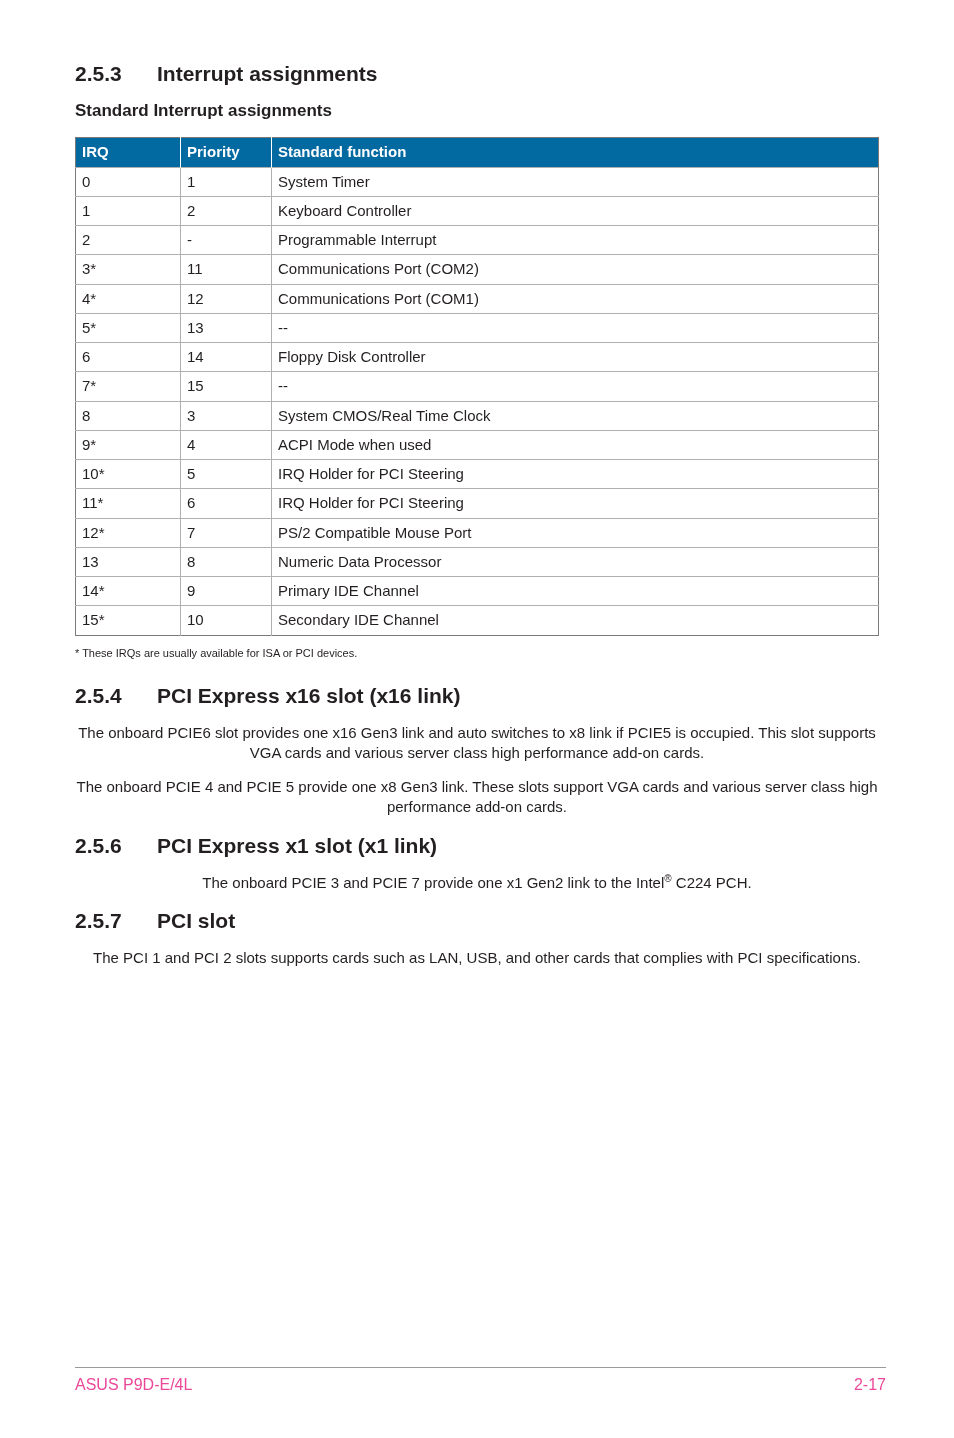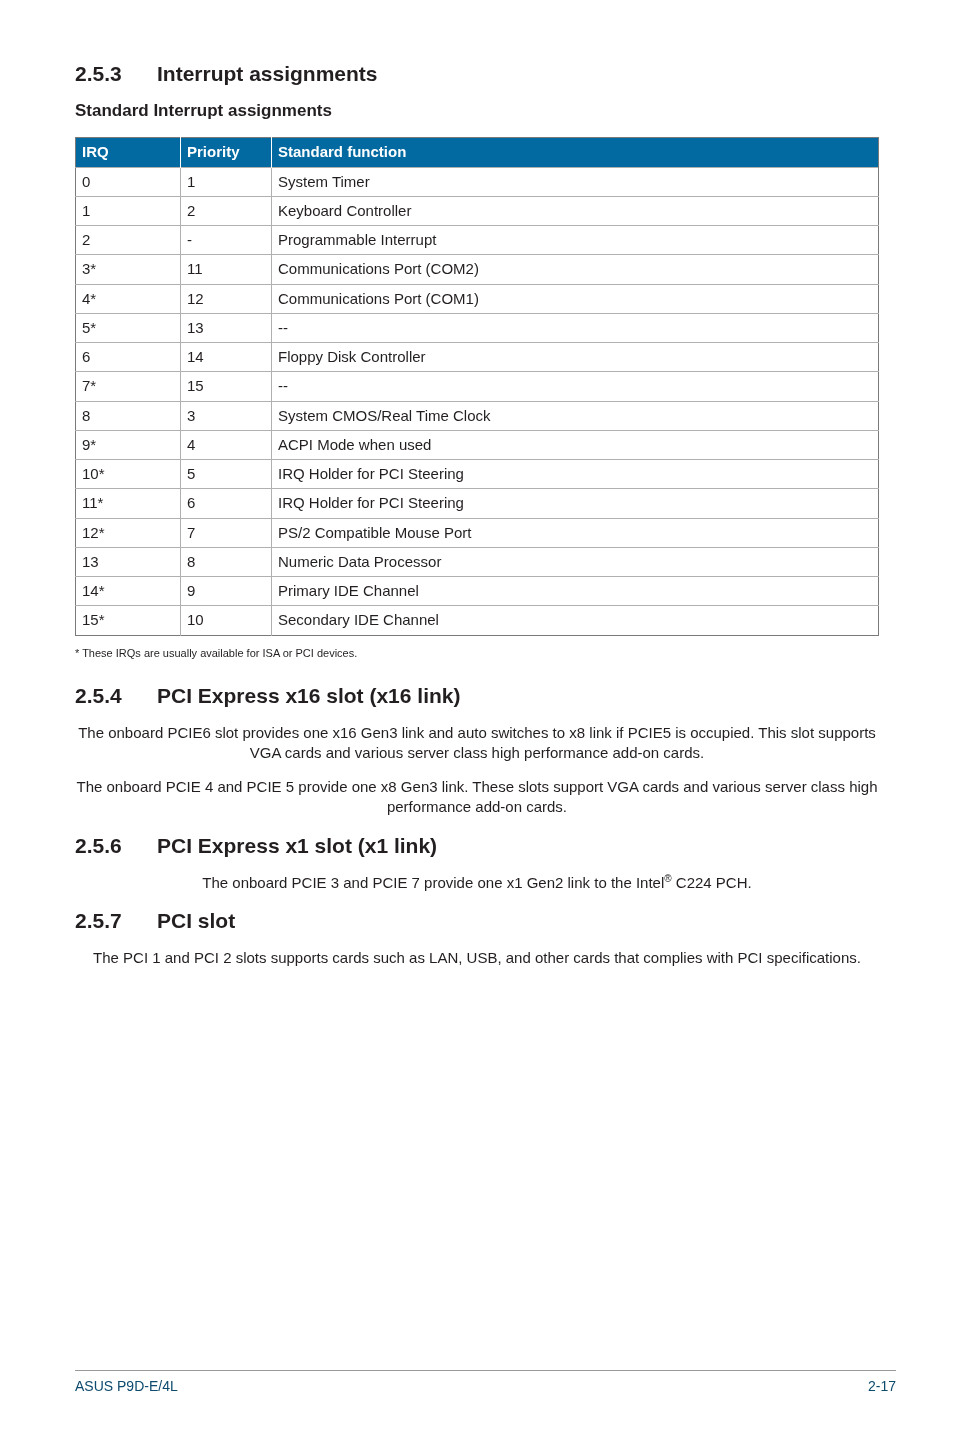--- a/index.html
+++ b/index.html
@@ -51,28 +51,28 @@
   }
   table.irq td:last-child { border-right: none; }
   .col-irq { width: 92px; }
   .col-pri { width: 78px; }
   .footnote { font-size: 11px; margin: 0 0 22px 0; }
   .para { margin: 0 0 14px 0; font-size: 15px; text-align: center; }
   .sup { vertical-align: super; font-size: 10px; }
   .footer {
     position: absolute;
     left: 75px;
-    right: 58px;
+    right: 68px;
     bottom: 42px;
     border-top: 1px solid #9a9a9a;
     padding-top: 6px;
     display: flex;
     justify-content: space-between;
-    font-size: 14px;
-    color: #0c4a6e;
+    font-size: 16px;
+    color: #ec4899;
   }
   .block { margin-bottom: 14px; }
 </style>
 </head>
 <body>
 
 <div class="block">
   <h2 class="section">
     <span class="sec-num">2.5.3</span><span>Interrupt assignments</span>
   </h2>

